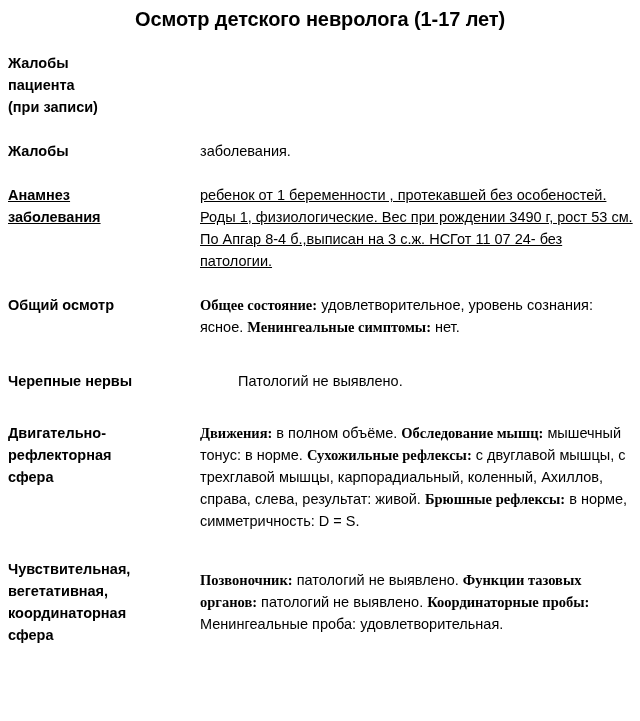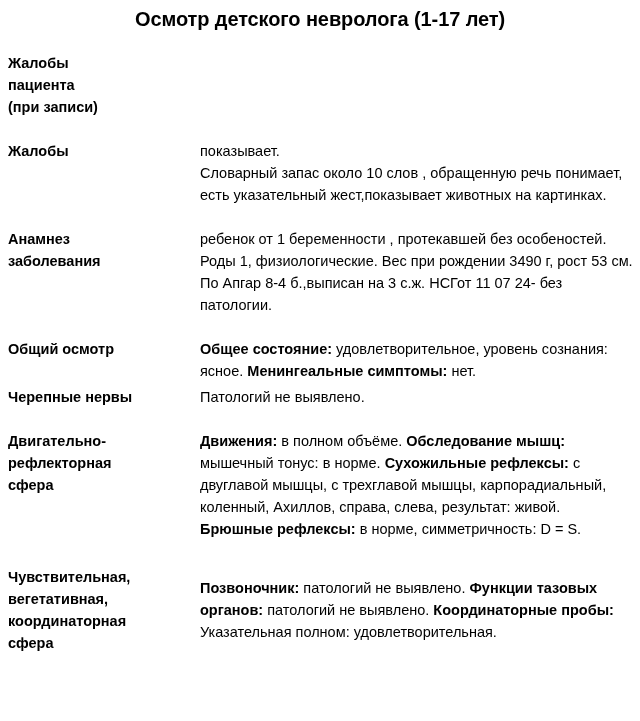--- a/index.html
+++ b/index.html
@@ -50,60 +50,61 @@
     white-space: pre-line;
   }
   .row-content {
     flex: 1;
     font-size: 14.5px;
     line-height: 22px;
     font-weight: normal;
   }
   .row-content .b {
     font-weight: bold;
+    font-family: Liberation Serif, serif;
   }
 </style>
 </head>
 <body>
 
 <div class="page">
 
   <div class="doc-title">Осмотр детского невролога (1-17 лет)</div>
 
   <div class="rows">
       <div class="row">
         <div class="row-label">Жалобы
 пациента
 (при записи)</div>
       </div>
       <div class="row" style="margin-top: 22px;">
         <div class="row-label">Жалобы</div>
-        <div class="row-content"><span>показывает.</span><br><span>Словарный запас  около 10 слов , обращенную речь понимает, есть указательный жест,показывает животных на картинках.</span></div>
+        <div class="row-content"><span>заболевания.</span><br></div>
       </div>
-      <div class="row" style="margin-top: 22px;">
+      <div class="row" style="margin-top: 22px; text-decoration: underline;">
         <div class="row-label">Анамнез
 заболевания</div>
         <div class="row-content"><span>ребенок от 1 беременности , протекавшей без особеностей. Роды 1, физиологические. Вес при рождении 3490 г, рост 53 см. По Апгар 8-4 б.,выписан на 3 с.ж. НСГот 11 07 24- без патологии.</span></div>
       </div>
       <div class="row" style="margin-top: 22px; justify-content: space-between;">
         <div class="row-label">Общий осмотр</div>
         <div class="row-content"><span class="b">Общее состояние:</span><span> удовлетворительное, уровень сознания: ясное. </span><span class="b">Менингеальные симптомы:</span><span> нет.</span></div>
       </div>
-      <div class="row" style="margin-top: 4px;">
+      <div class="row" style="margin-top: 32px; gap: 38px;">
         <div class="row-label">Черепные нервы</div>
         <div class="row-content"><span>Патологий не выявлено.</span></div>
       </div>
-      <div class="row" style="margin-top: 22px;">
+      <div class="row" style="margin-top: 30px;">
         <div class="row-label">Двигательно-
 рефлекторная
 сфера</div>
         <div class="row-content"><span class="b">Движения:</span><span> в полном объёме. </span><span class="b">Обследование мышц:</span><span> мышечный тонус: в норме. </span><span class="b">Сухожильные рефлексы:</span><span> с двуглавой мышцы, с трехглавой мышцы, карпорадиальный, коленный, Ахиллов, справа, слева, результат: живой. </span><span class="b">Брюшные рефлексы:</span><span> в норме, симметричность: D = S.</span></div>
       </div>
       <div class="row" style="margin-top: 26px; align-items: center;">
         <div class="row-label">Чувствительная,
 вегетативная,
 координаторная
 сфера</div>
-        <div class="row-content"><span class="b">Позвоночник:</span><span> патологий не выявлено. </span><span class="b">Функции тазовых органов:</span><span> патологий не выявлено. </span><span class="b">Координаторные пробы:</span><span> Указательная полном: удовлетворительная.</span></div>
+        <div class="row-content"><span class="b">Позвоночник:</span><span> патологий не выявлено. </span><span class="b">Функции тазовых органов:</span><span> патологий не выявлено. </span><span class="b">Координаторные пробы:</span><span> Менингеальные проба: удовлетворительная.</span></div>
       </div>
     </div>
 
 </div>
 
 </body></html>

